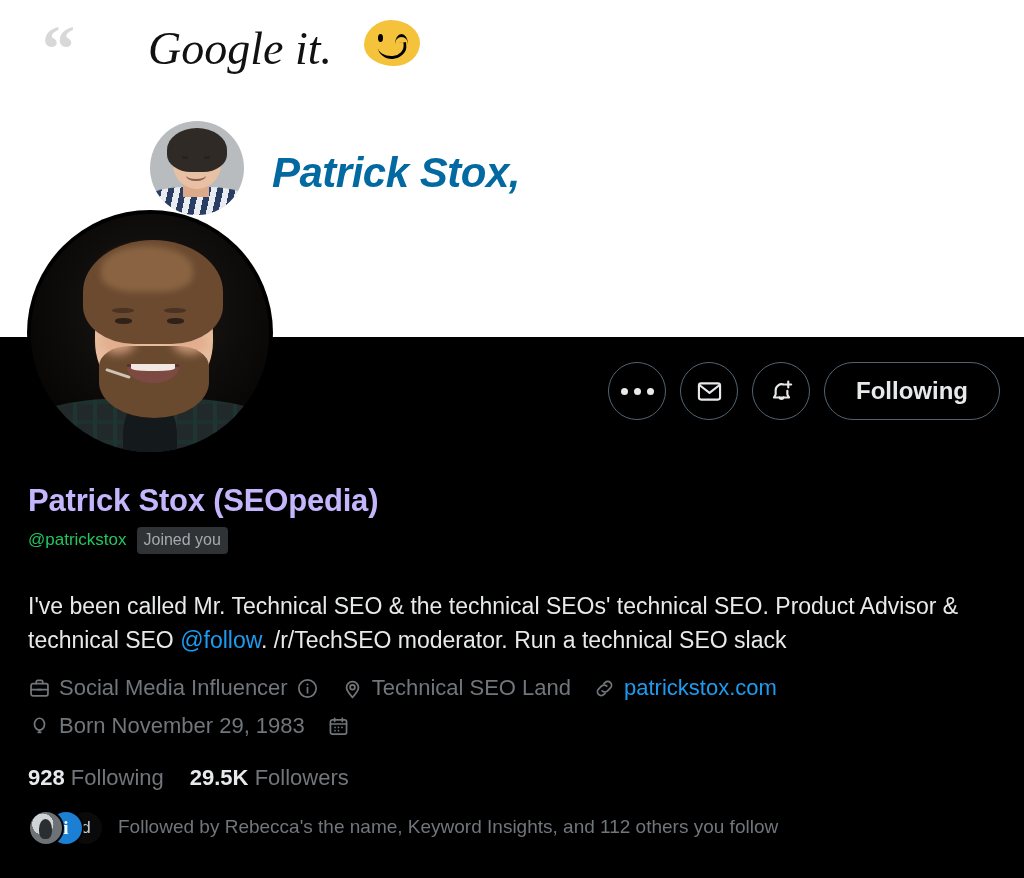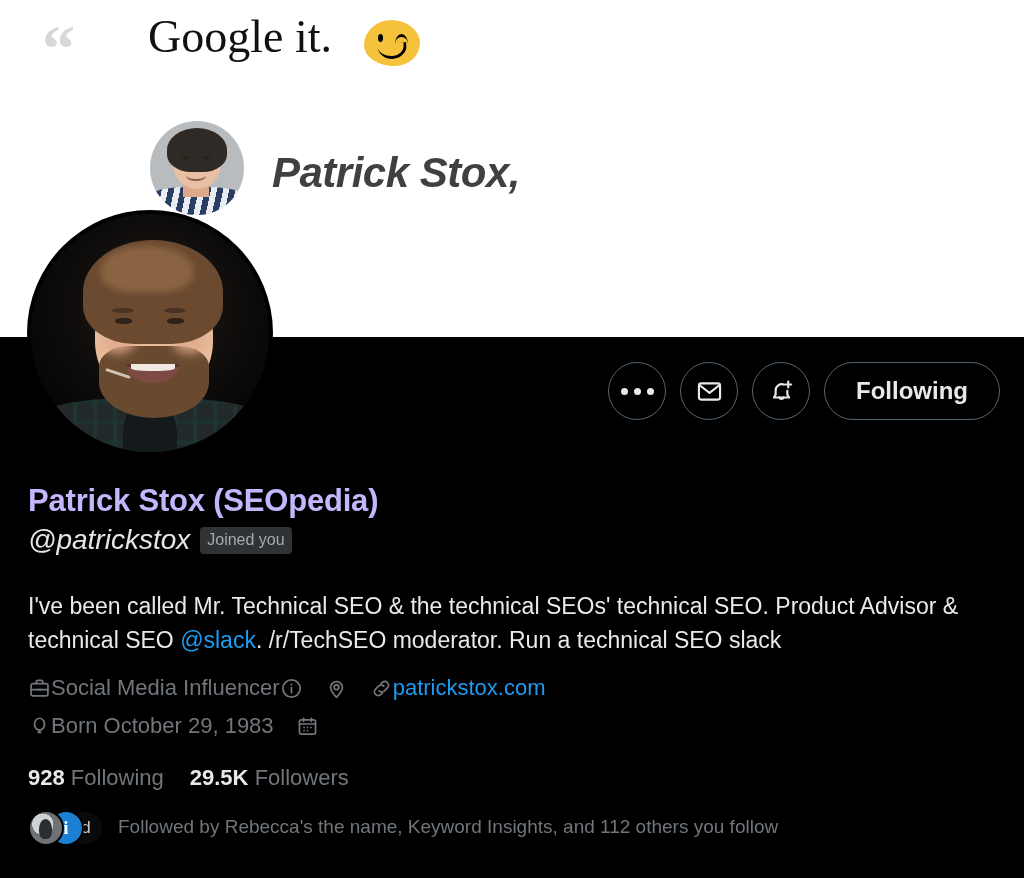--- a/index.html
+++ b/index.html
@@ -39,22 +39,23 @@
     font-family: "Liberation Serif", serif;
     font-weight: bold;
     font-size: 66px;
     line-height: 1;
     color: #d8d8d8;
     letter-spacing: 1px;
   }
   .banner-quote-text {
     position: absolute;
     left: 148px;
-    top: 10px;
+    top: 22px;
     font-family: "Liberation Serif", serif;
+    font-style: italic;
     font-size: 46px;
     color: #111111;
     white-space: nowrap;
   }
   .banner-emoji {
     position: absolute;
     left: 364px;
     top: 20px;
     width: 56px;
     height: 46px;
@@ -148,21 +149,21 @@
   }
 
   .banner-name {
     position: absolute;
     left: 272px;
     top: 149px;
     font-family: "Liberation Sans Narrow", "Liberation Sans", sans-serif;
     font-style: italic;
     font-weight: bold;
     font-size: 42px;
-    color: #404040;
+    color: #0369a1;
     letter-spacing: -0.5px;
     white-space: nowrap;
   }
   .banner-sub {
     position: absolute;
     left: 272px;
     top: 214px;
     font-family: "Liberation Sans Narrow", "Liberation Sans", sans-serif;
     font-style: italic;
     font-size: 42px;
@@ -360,24 +361,23 @@
     letter-spacing: -0.2px;
     margin: 0;
   }
   .handle-row {
     display: flex;
     align-items: center;
     gap: 10px;
     margin-top: 6px;
   }
   .handle {
-    font-size: 28px;
-    color: #e5e5e5;
+    font-size: 17px;
+    color: #22c55e;
     line-height: 28px;
-    font-style: italic;
   }
   .follows-you {
     background: #2f3336;
     color: #a6aaae;
     font-size: 16px;
     line-height: 1;
     padding: 5px 7px 6px;
     border-radius: 4px;
     white-space: nowrap;
   }
@@ -410,21 +410,21 @@
   .meta-row {
     display: flex;
     align-items: center;
     flex-wrap: nowrap;
     gap: 0;
   }
   .meta-row + .meta-row { margin-top: 6px; }
   .meta-item {
     display: flex;
     align-items: center;
-    gap: 0;
+    gap: 8px;
     margin-right: 22px;
     white-space: nowrap;
   }
   .meta-item svg { display: block; flex: none; }
   .meta-item.link-item span { color: #1d9bf0; }
 
   
   .stats {
     position: absolute;
     left: 28px;
@@ -568,21 +568,21 @@
 
   <div class="identity">
     <h1 class="display-name">Patrick Stox (SEOpedia)</h1>
     <div class="handle-row">
       <span class="handle">@patrickstox</span>
       <span class="follows-you">Joined you</span>
     </div>
   </div>
 
   <div class="bio">
-    <span>I've been called Mr. Technical SEO &amp; the technical SEOs' technical SEO. Product Advisor &amp; technical SEO </span><a class="link" href="#">@slack</a><span>. /r/TechSEO moderator. Run a technical SEO slack</span>
+    <span>I've been called Mr. Technical SEO &amp; the technical SEOs' technical SEO. Product Advisor &amp; technical SEO </span><a class="link" href="#">@follow</a><span>. /r/TechSEO moderator. Run a technical SEO slack</span>
   </div>
 
   <div class="meta">
 
     <div class="meta-row">
       <div class="meta-item">
         <span>
           <svg width="23" height="23" viewBox="0 0 24 24" fill="none" stroke="#71767b" stroke-width="1.8" stroke-linecap="round" stroke-linejoin="round">
             <rect x="3.2" y="6.8" width="17.6" height="13" rx="2"></rect>
             <path d="M8.6 6.8V5.2a1.6 1.6 0 0 1 1.6-1.6h3.6a1.6 1.6 0 0 1 1.6 1.6v1.6"></path>
@@ -600,20 +600,21 @@
         </span>
       </div>
 
       <div class="meta-item">
         <span>
           <svg width="23" height="23" viewBox="0 0 24 24" fill="none" stroke="#71767b" stroke-width="1.8" stroke-linecap="round" stroke-linejoin="round">
             <path d="M12 21.2c3.9-4.2 6.2-7.2 6.2-10.2a6.2 6.2 0 1 0-12.4 0c0 3 2.3 6 6.2 10.2z"></path>
             <circle cx="12" cy="10.6" r="2.5"></circle>
           </svg>
         </span>
+        <span>Technical SEO Land</span>
       </div>
 
       <div class="meta-item link-item">
         <span>
           <svg width="23" height="23" viewBox="0 0 24 24" fill="none" stroke="#71767b" stroke-width="1.8" stroke-linecap="round" stroke-linejoin="round">
             <path d="M9.6 14.4a3.9 3.9 0 0 0 5.6 0l3-3a3.95 3.95 0 0 0-5.6-5.6l-1.2 1.2"></path>
             <path d="M14.4 9.6a3.9 3.9 0 0 0-5.6 0l-3 3a3.95 3.95 0 0 0 5.6 5.6l1.2-1.2"></path>
           </svg>
         </span>
         <span>patrickstox.com</span>
@@ -622,21 +623,21 @@
 
     <div class="meta-row">
       <div class="meta-item">
         <span>
           <svg width="23" height="23" viewBox="0 0 24 24" fill="none" stroke="#71767b" stroke-width="1.8" stroke-linecap="round" stroke-linejoin="round">
             <ellipse cx="12" cy="9.6" rx="5.2" ry="6.2"></ellipse>
             <path d="M12 15.8v2.2"></path>
             <path d="M10.7 18.1h2.6"></path>
           </svg>
         </span>
-        <span>Born October 29, 1983</span>
+        <span>Born November 29, 1983</span>
       </div>
 
       <div class="meta-item">
         <span>
           <svg width="23" height="23" viewBox="0 0 24 24" fill="none" stroke="#71767b" stroke-width="1.8" stroke-linecap="round" stroke-linejoin="round">
             <rect x="3.6" y="5" width="16.8" height="15" rx="2"></rect>
             <path d="M3.6 9.4h16.8"></path>
             <path d="M8 3.4v3.2M16 3.4v3.2"></path>
             <circle cx="8.4" cy="13" r=".9" fill="#71767b" stroke="none"></circle>
             <circle cx="12" cy="13" r=".9" fill="#71767b" stroke="none"></circle>

